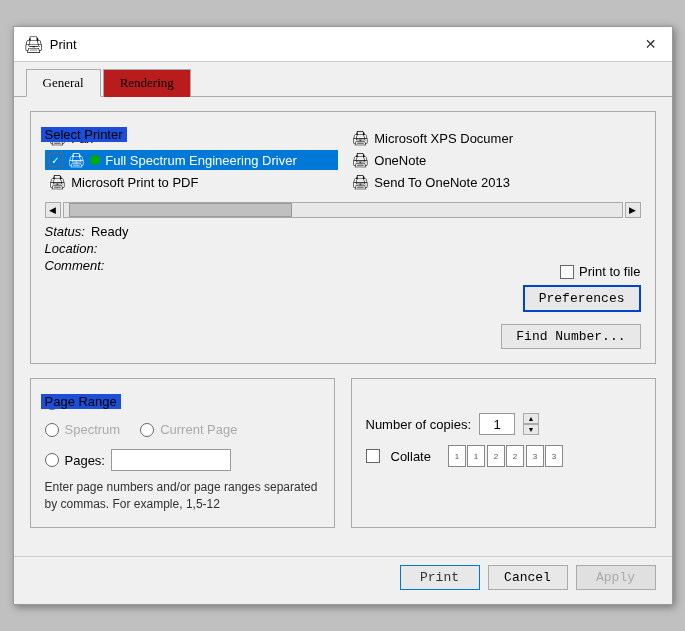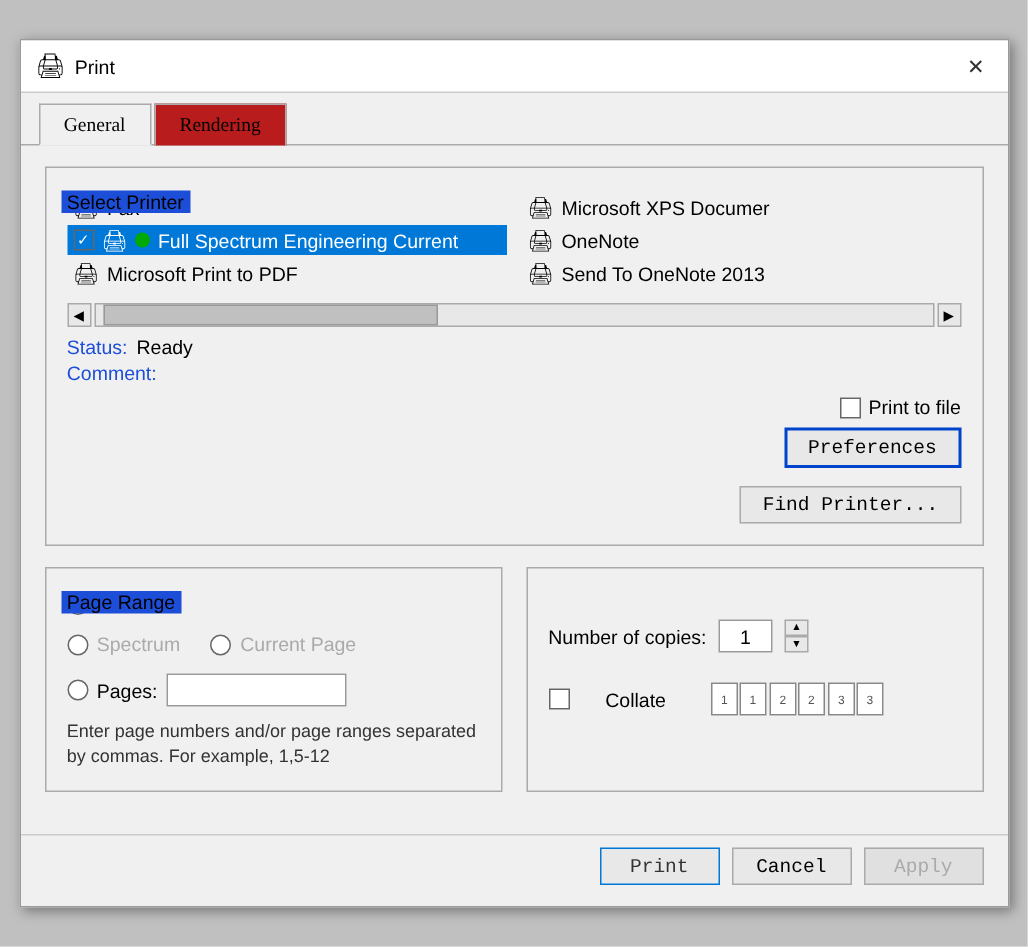--- a/index.html
+++ b/index.html
@@ -158,21 +158,21 @@
       display: flex;
       align-items: center;
     }
     .scroll-thumb {
       width: 40%;
       height: 100%;
       background: #c0c0c0;
       border: 1px solid #999;
       margin-left: 5px;
     }
-    .info-label { color: #1d4ed8; }
+    .info-label { color: #000000; font-style: italic; }
     .info-value { }
     .checkbox-square {
       width: 14px;
       height: 14px;
       border: 1px solid #666;
       background: white;
       flex-shrink: 0;
     }
     .btn {
       padding: 4px 14px;
@@ -267,22 +267,22 @@
       display: flex;
       align-items: center;
       justify-content: center;
       font-size: 7px;
       cursor: pointer;
       line-height: 1;
     }
     .collate-row {
       display: flex;
       align-items: center;
-      gap: 24px;
-      margin-top: 20px;
+      gap: 11px;
+      margin-top: 10px;
     }
     .collate-icon {
       display: flex;
       gap: 2px;
       align-items: flex-end;
       margin-left: 6px;
     }
     .page-stack {
       display: flex;
       gap: 1px;
@@ -375,21 +375,21 @@
 
         <div class="printer-item">
           <span class="printer-icon">🖨</span>
           <span>Microsoft XPS Documer</span>
         </div>
 
         <div class="printer-item selected">
           <div class="printer-checkbox">✓</div>
           <span class="printer-icon">🖨</span>
           <span class="green-dot"></span>
-          <span>Full Spectrum Engineering Current</span>
+          <span>Full Spectrum Engineering Driver</span>
         </div>
 
         <div class="printer-item">
           <span class="printer-icon">🖨</span>
           <span>OneNote</span>
         </div>
 
         <div class="printer-item">
           <span class="printer-icon">🖨</span>
           <span>Microsoft Print to PDF</span>
@@ -410,31 +410,35 @@
         <div class="scroll-arrow">▶</div>
       </div>
 
       <div class="info-buttons">
         <div class="status-section">
           <div class="status-row">
             <span class="info-label">Status:</span>
             <span class="info-value">Ready</span>
           </div>
           <div class="status-row">
+            <span class="info-label">Location:</span>
+            <span class="info-value"></span>
+          </div>
+          <div class="status-row">
             <span class="info-label">Comment:</span>
             <span class="info-value"></span>
           </div>
         </div>
         <div class="top-right-actions">
           <div class="print-to-file-row">
             <div class="checkbox-square"></div>
             <span>Print to file</span>
           </div>
           <div class="btn btn-preferences">Preferences</div>
-          <div class="btn btn-find">Find Printer...</div>
+          <div class="btn btn-find">Find Number...</div>
         </div>
       </div>
 
     </div>
 
     <div class="bottom-area">
 
       <div class="group-box page-range-box">
         <span class="group-label">Page Range</span>
 

